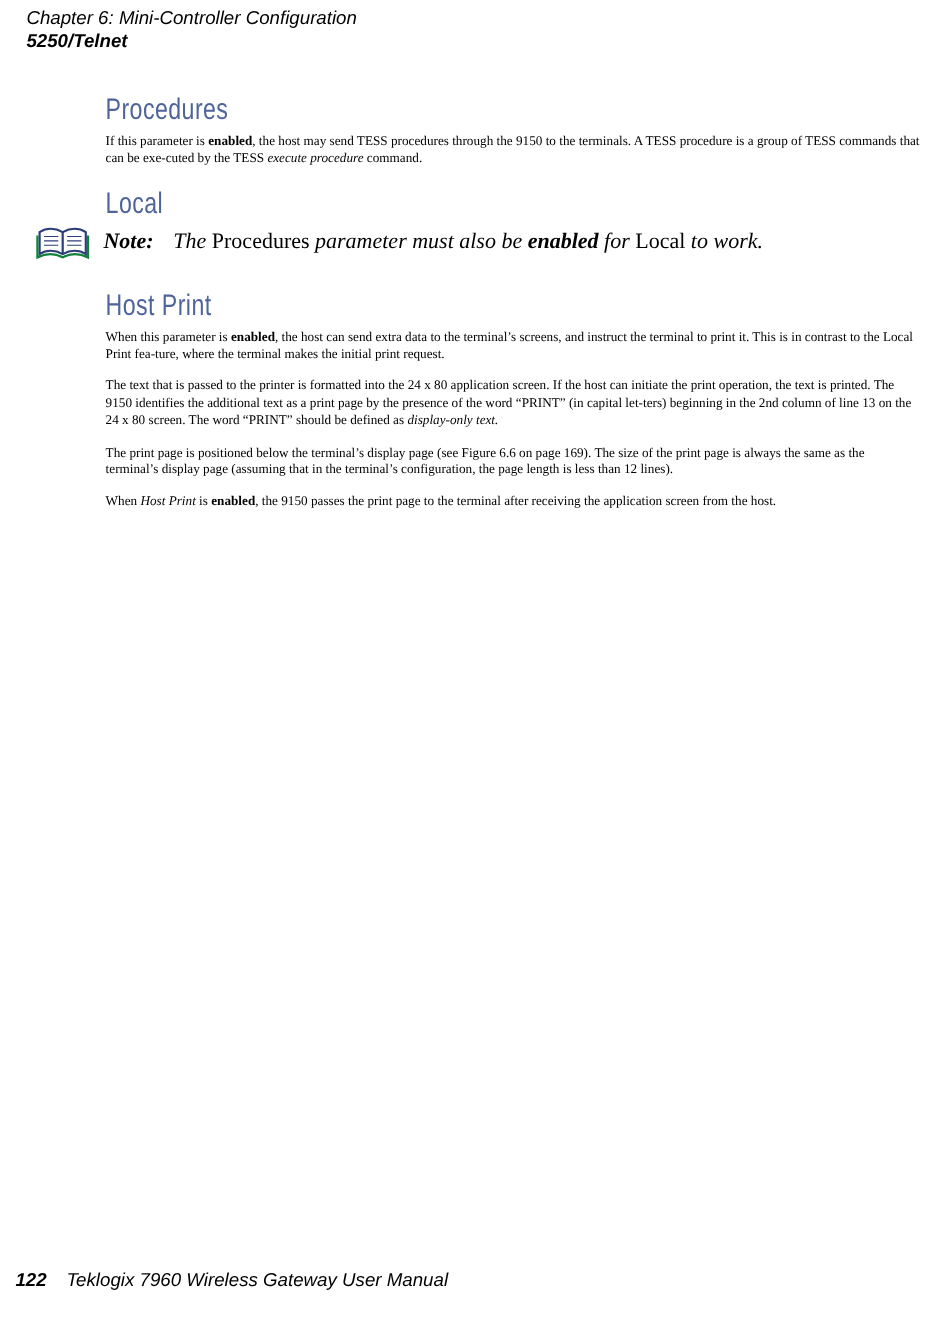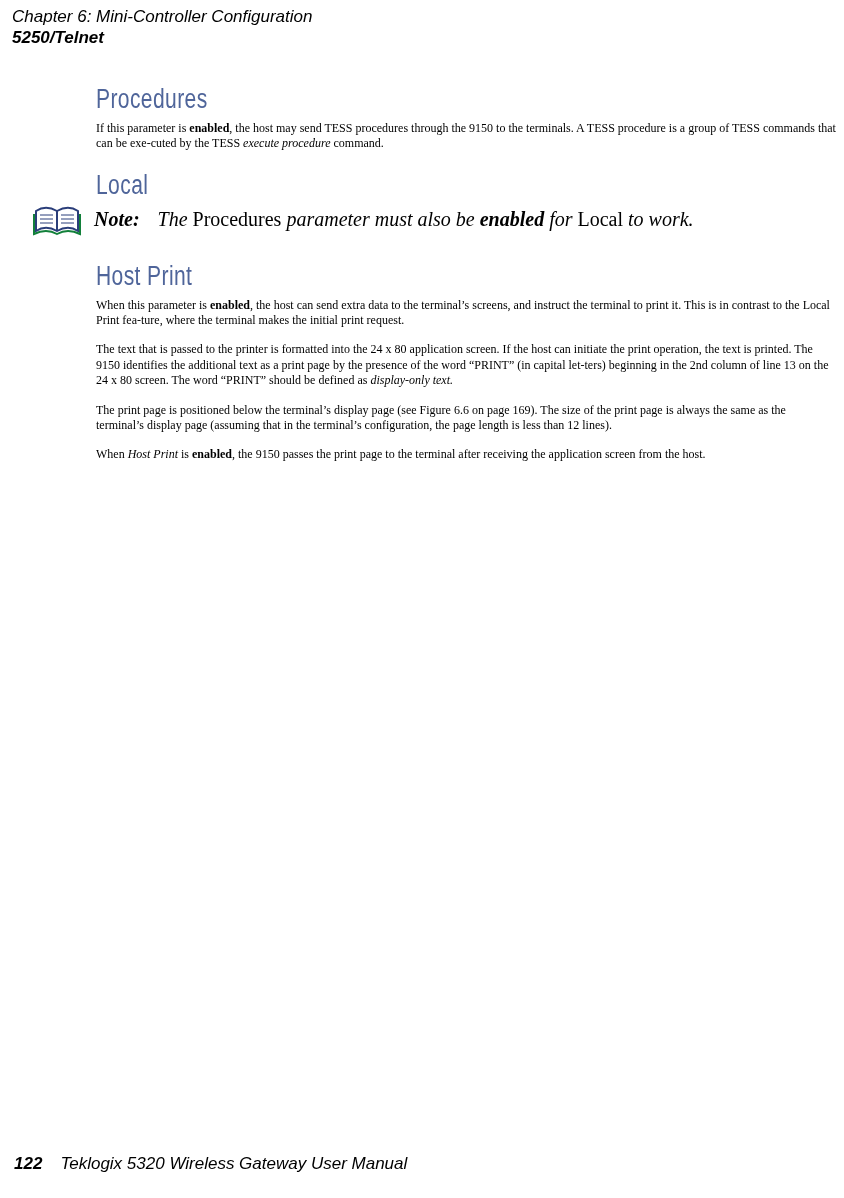--- a/index.html
+++ b/index.html
@@ -14,21 +14,21 @@
   }
   .page {
     position: relative;
     width: 844px;
     height: 1198px;
     box-sizing: border-box;
   }
   .running-head {
     position: absolute;
     top: 6px;
-    left: 12px;
+    left: 24px;
     font-style: italic;
     font-family: Arial, Helvetica, sans-serif;
     font-size: 17px;
     line-height: 1.25;
   }
   .running-head .line1 { font-weight: 400; }
   .running-head .line2 { font-weight: 700; }
   .content {
     position: absolute;
     top: 84px;
@@ -134,16 +134,16 @@
       <span>The text that is passed to the printer is formatted into the 24 x 80 application screen. If the host can initiate the print operation, the text is printed. The 9150 identifies the additional text as a print page by the presence of the word “PRINT” (in capital let-ters) beginning in the 2nd column of line 13 on the 24 x 80 screen. The word “PRINT” should be defined as </span><em class="ital">display-only text.</em>
     </p>
     <p class="body">The print page is positioned below the terminal’s display page (see Figure 6.6 on page 169). The size of the print page is always the same as the terminal’s display page (assuming that in the terminal’s configuration, the page length is less than 12 lines).</p>
     <p class="body">
       <span>When </span><em class="ital">Host Print</em><span> is </span><strong class="b">enabled</strong><span>, the 9150 passes the print page to the terminal after receiving the application screen from the host.</span>
     </p>
 
   </div>
 
   <div class="footer">
-    <span class="pageno">122</span><span>Teklogix 5320 Wireless Gateway User Manual</span>
+    <span class="pageno">122</span><span>Teklogix 7960 Wireless Gateway User Manual</span>
   </div>
 
 </div>
 
 </body></html>

